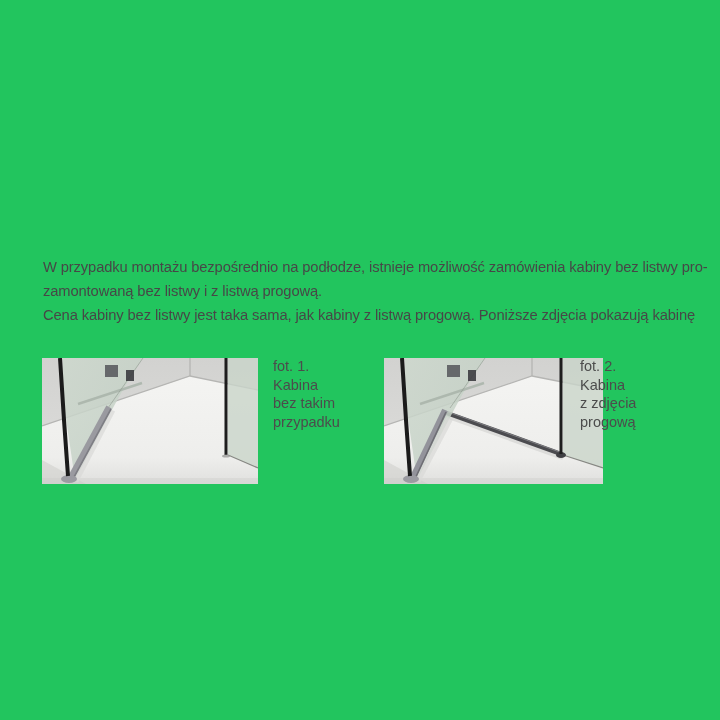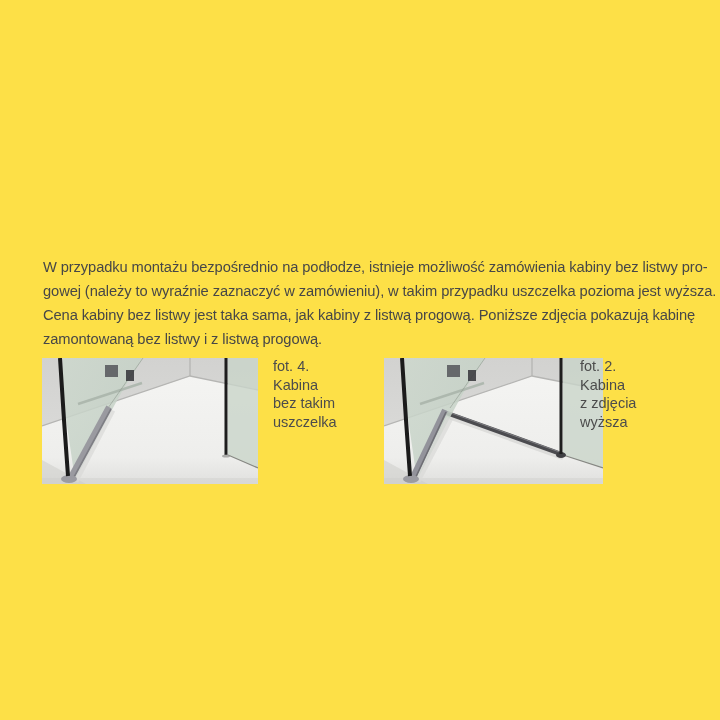--- a/index.html
+++ b/index.html
@@ -10,21 +10,21 @@
   body {
     width: 720px;
     height: 720px;
     font-family: "Liberation Sans", sans-serif;
   }
   .page {
     position: relative;
     width: 720px;
     height: 720px;
     overflow: hidden;
-    background: #fde047;
+    background: #22c55e;
   }
   .paragraph {
     position: absolute;
     left: 43px;
     top: 255px;
     width: 636px;
     color: #474747;
     font-size: 14.7px;
     line-height: 24px;
     letter-spacing: -0.1px;
@@ -55,23 +55,22 @@
   .caption-2 { left: 580px; }
   .cap-line { height: 18.5px; white-space: nowrap; }
 </style>
 </head>
 <body>
 
 <div class="page">
 
   <div class="paragraph">
     <div class="pline just">W przypadku montażu bezpośrednio na podłodze, istnieje możliwość zamówienia kabiny bez listwy pro-</div>
-    <div class="pline just">gowej (należy to wyraźnie zaznaczyć w zamówieniu), w takim przypadku uszczelka pozioma jest wyższa.</div>
+    <div class="pline">zamontowaną bez listwy i z listwą progową.</div>
     <div class="pline just">Cena kabiny bez listwy jest taka sama, jak kabiny z listwą progową. Poniższe zdjęcia pokazują kabinę</div>
-    <div class="pline">zamontowaną bez listwy i z listwą progową.</div>
   </div>
 
   <svg class="photo photo-1" viewBox="0 0 216 126" xmlns="http://www.w3.org/2000/svg">
     <defs>
       <linearGradient id="wall1" x1="0" y1="0" x2="0" y2="1">
         <stop offset="0" stop-color="#d2d2d0"></stop>
           <stop offset="1" stop-color="#dededc"></stop>
       </linearGradient>
       <linearGradient id="floor1" x1="0" y1="0" x2="0" y2="1">
         <stop offset="0" stop-color="#f4f4f2"></stop>
@@ -101,24 +100,24 @@
     <rect x="63" y="7" width="13" height="12" fill="#55555a" opacity="0.85"></rect>
     <rect x="84" y="12" width="8" height="11" fill="#3c3c40" opacity="0.9"></rect>
     <line x1="33" y1="123" x2="70" y2="52" stroke="#dadad8" stroke-width="7" opacity="0.7"></line>
     <line x1="29" y1="119" x2="67" y2="49" stroke="#9a9aa0" stroke-width="6"></line>
     <line x1="31" y1="121" x2="69" y2="51" stroke="#7e7e84" stroke-width="1.6"></line>
     <ellipse cx="27" cy="121" rx="8" ry="4" fill="#9b9ba1"></ellipse>
     <polyline points="18,0 22,62 26,118" fill="none" stroke="#1b1b1b" stroke-width="4"></polyline>
   </svg>
 
   <div class="caption caption-1">
-    <div class="cap-line">fot. 4.</div>
+    <div class="cap-line">fot. 1.</div>
     <div class="cap-line">Kabina</div>
     <div class="cap-line">bez takim</div>
-    <div class="cap-line">uszczelka</div>
+    <div class="cap-line">przypadku</div>
   </div>
 
   <svg class="photo photo-2" viewBox="0 0 219 126" xmlns="http://www.w3.org/2000/svg">
     <defs>
       <linearGradient id="wall2" x1="0" y1="0" x2="0" y2="1">
         <stop offset="0" stop-color="#d2d2d0"></stop>
           <stop offset="1" stop-color="#dededc"></stop>
       </linearGradient>
       <linearGradient id="floor2" x1="0" y1="0" x2="0" y2="1">
         <stop offset="0" stop-color="#f4f4f2"></stop>
@@ -156,16 +155,16 @@
     <line x1="29" y1="119" x2="61" y2="52" stroke="#93939b" stroke-width="6"></line>
     <line x1="31" y1="121" x2="62" y2="54" stroke="#6e6e74" stroke-width="1.6"></line>
     <ellipse cx="27" cy="121" rx="8" ry="4" fill="#9b9ba1"></ellipse>
     <polyline points="18,0 22,62 26,118" fill="none" stroke="#1b1b1b" stroke-width="4"></polyline>
   </svg>
 
   <div class="caption caption-2">
     <div class="cap-line">fot. 2.</div>
     <div class="cap-line">Kabina</div>
     <div class="cap-line">z zdjęcia</div>
-    <div class="cap-line">wyższa</div>
+    <div class="cap-line">progową</div>
   </div>
 
 </div>
 
 </body></html>

